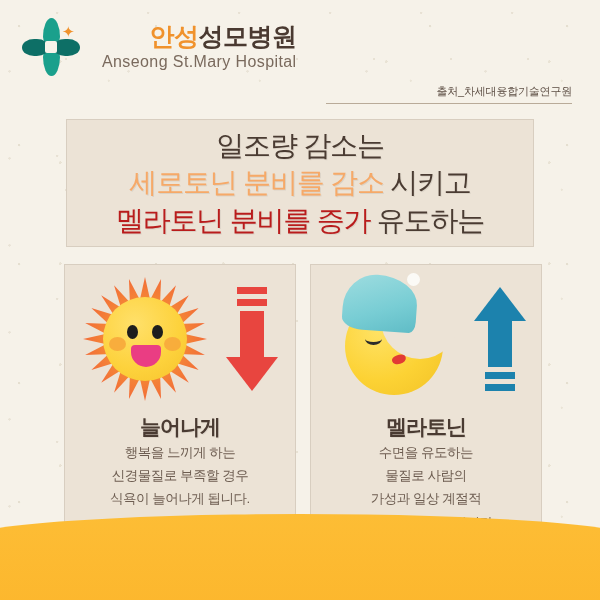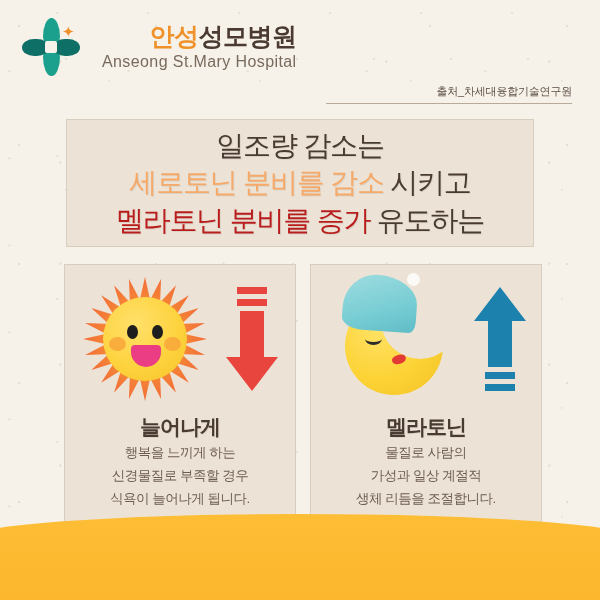--- a/index.html
+++ b/index.html
@@ -429,20 +429,21 @@
         <div class="stem"></div>
         <div class="dash"></div>
         <div class="dash"></div>
       </div>
 
     </div>
 
     <div class="card-title">멜라토닌</div>
 
     <div class="card-body">
+      <div>수면을 유도하는</div>
       <div>물질로 사람의</div>
       <div>가성과 일상 계절적</div>
       <div>생체 리듬을 조절합니다.</div>
     </div>
 
   </div>
 
   <div id="bottom-band"></div>
 
 </div>

